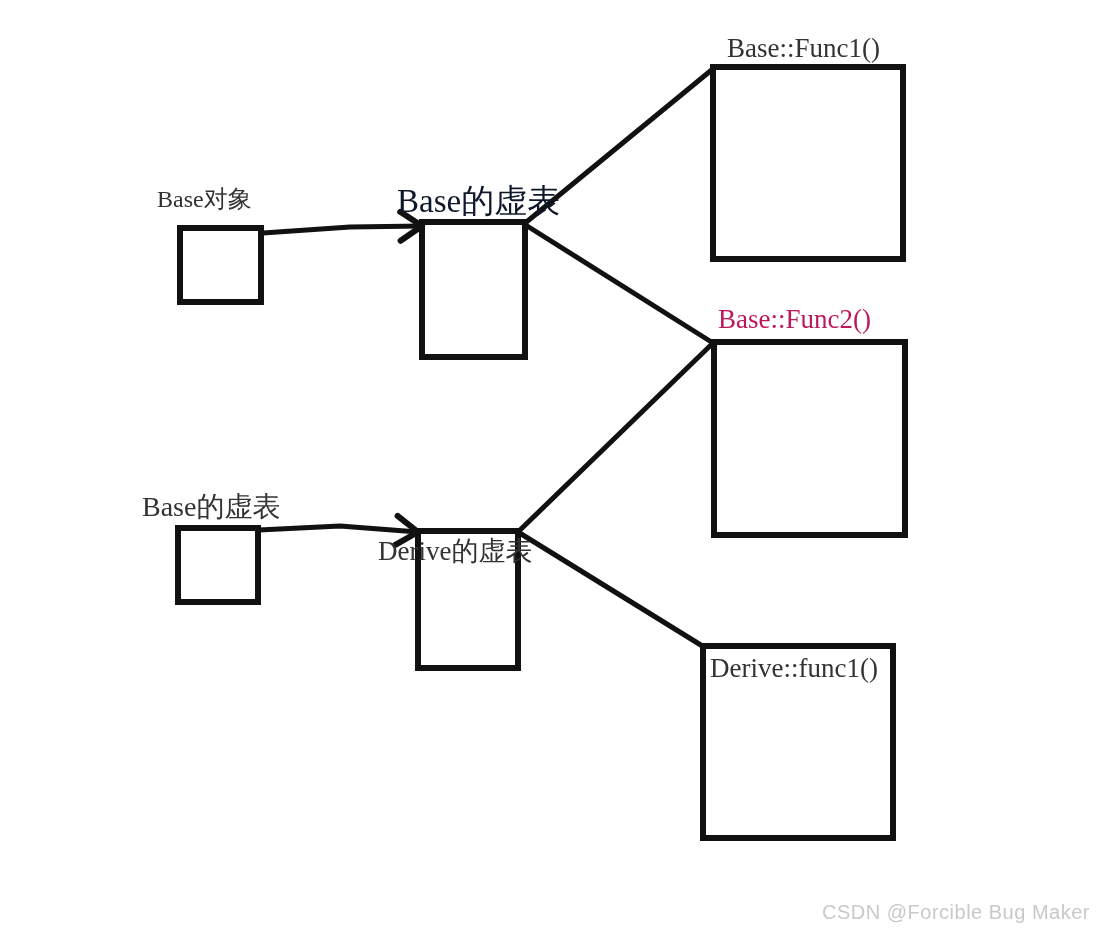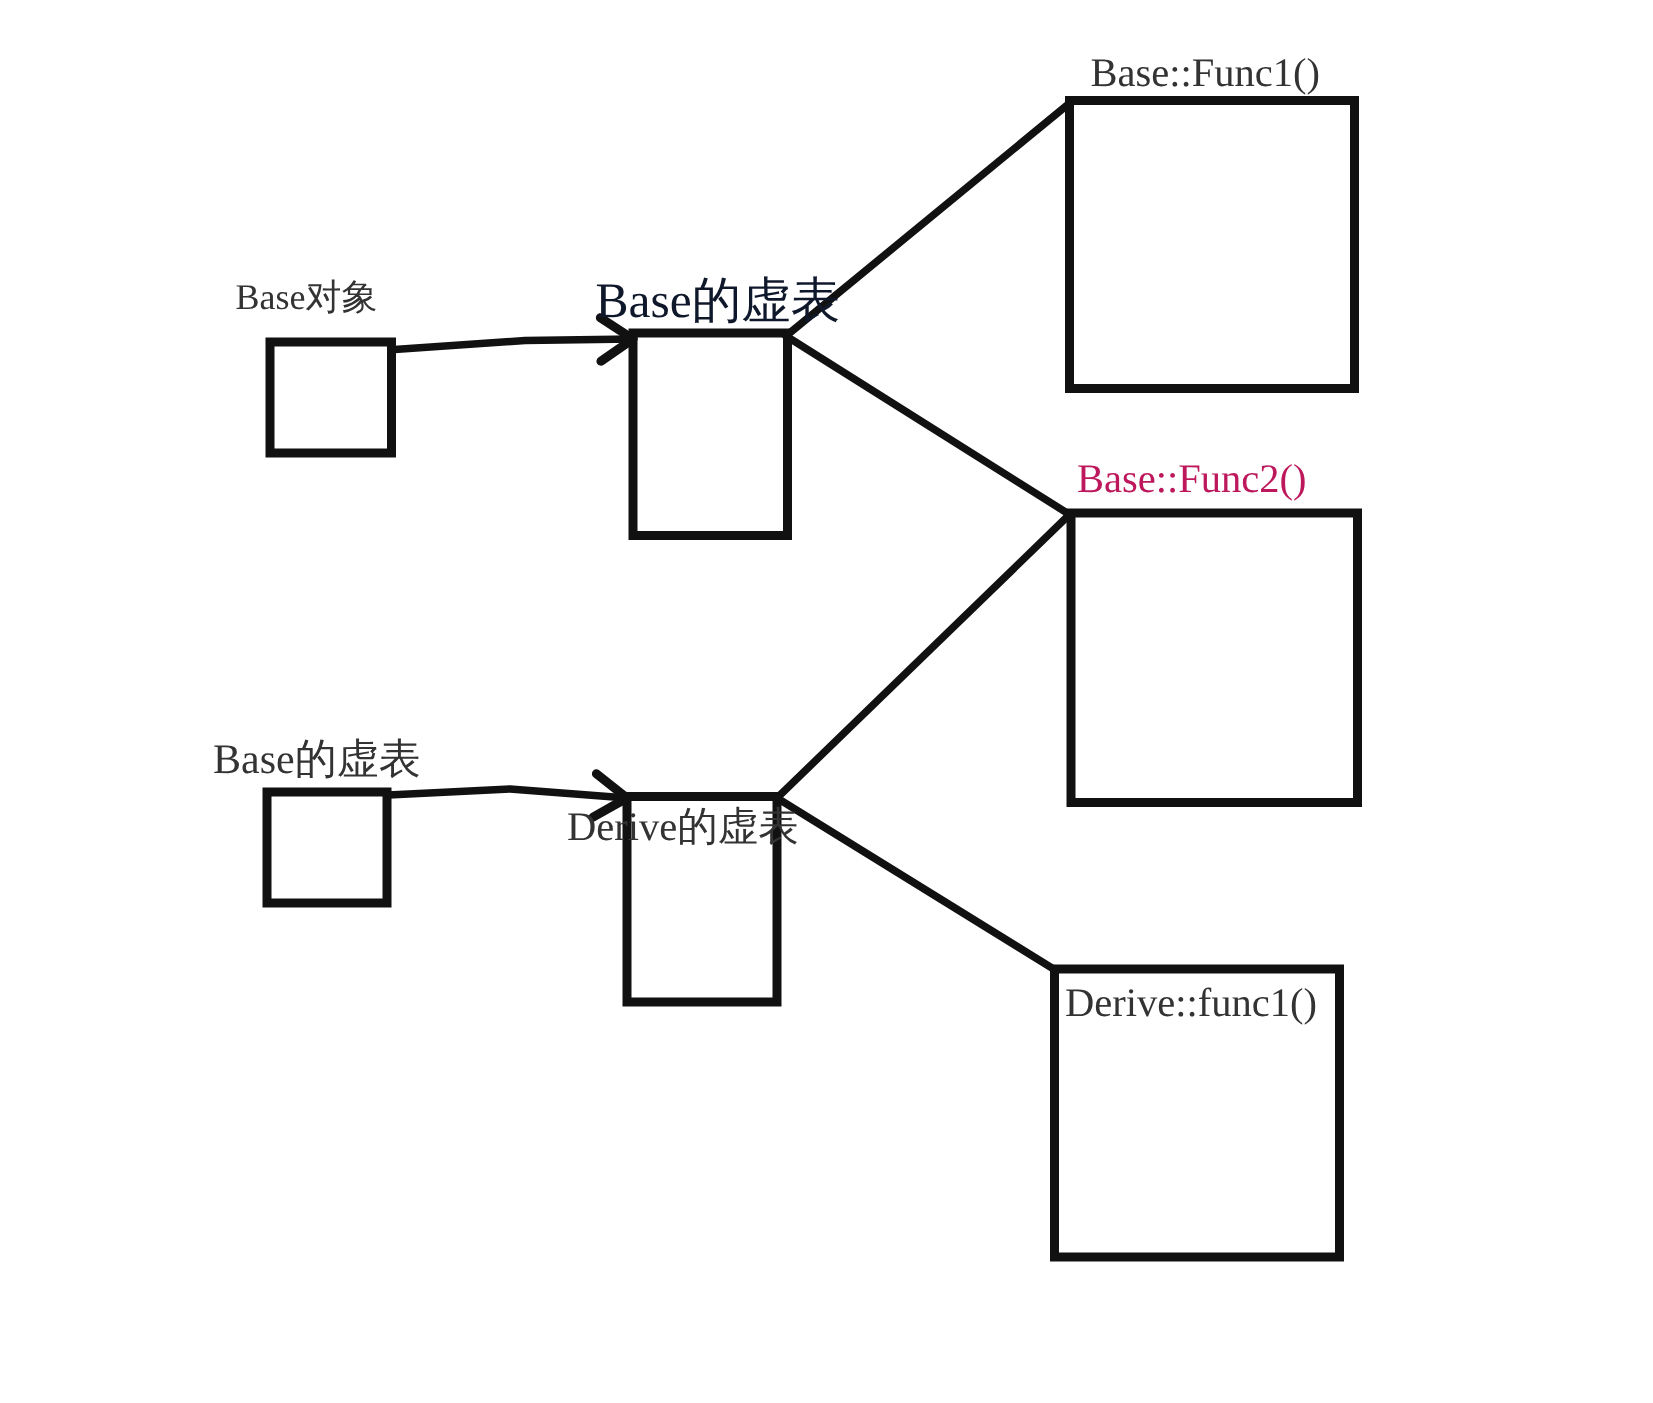--- a/index.html
+++ b/index.html
@@ -52,13 +52,14 @@
     </svg>
   <div id="labels">
       <div class="lbl" style="left: 157px; top: 186px; font-size: 24px; color: rgb(51, 51, 51);">Base对象</div>
       <div class="lbl" style="left: 397px; top: 183px; font-size: 33px; color: #0f172a;">Base的虚表</div>
       <div class="lbl" style="left: 727px; top: 33px; font-size: 27px; color: rgb(51, 51, 51);">Base::Func1()</div>
       <div class="lbl" style="left: 718px; top: 304px; font-size: 27px; color: #be185d;">Base::Func2()</div>
       <div class="lbl" style="left: 142px; top: 491px; font-size: 28px; color: rgb(51, 51, 51);">Base的虚表</div>
       <div class="lbl" style="left: 378px; top: 488px; font-size: 27px; color: rgb(51, 51, 51); margin-top: 48px;">Derive的虚表</div>
       <div class="lbl" style="left: 710px; top: 613px; font-size: 27px; color: rgb(51, 51, 51); margin-top: 40px;">Derive::func1()</div>
     </div>
+  <div class="watermark" style="color: rgb(201, 201, 201);">CSDN @Forcible Bug Maker</div>
 </div>
 
 </body></html>

